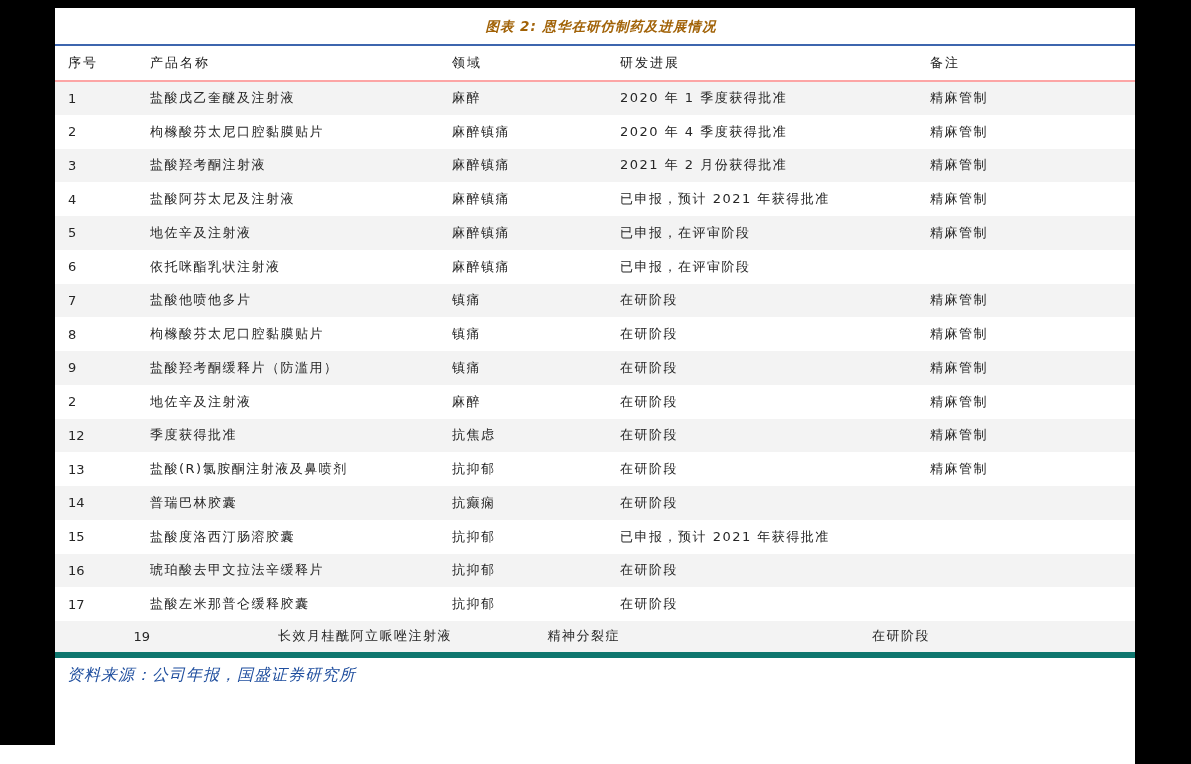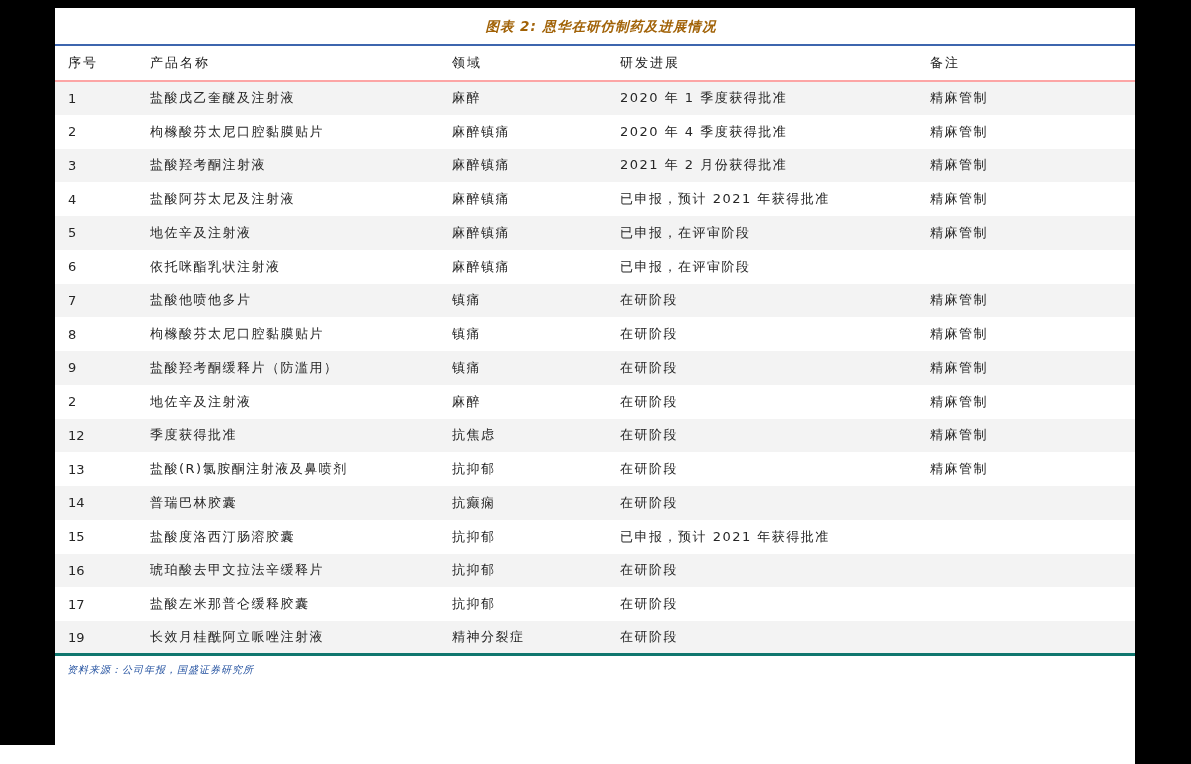--- a/index.html
+++ b/index.html
@@ -55,34 +55,34 @@
     color: #1a1a1a;
     padding-left: 0;
     vertical-align: middle;
     letter-spacing: 2px;
   }
   thead th:first-child { padding-left: 13px; }
 
   tbody tr { height: 33.75px; }
   tbody tr:nth-child(odd)  { background: #f3f3f3; }
   tbody tr:nth-child(even) { background: #ffffff; }
-  tbody tr:last-child { border-bottom: 3px solid #0f766e; }
+  tbody tr:last-child { border-bottom: 6px solid #0f766e; text-align: right; }
   tbody td {
     font-size: 13px;
     color: #262626;
     vertical-align: middle;
     letter-spacing: 1.5px;
     white-space: nowrap;
     overflow: hidden;
   }
   tbody td:first-child { padding-left: 13px; letter-spacing: 0; }
 
   .source-line {
     color: #1f4e9e;
-    font-size: 10px;
+    font-size: 16px;
     font-style: italic;
     padding: 7px 0 0 12px;
     letter-spacing: 1px;
   }
 </style>
 </head>
 <body>
 
 <div class="bar bar-top"></div>
 <div class="bar bar-left"></div>

